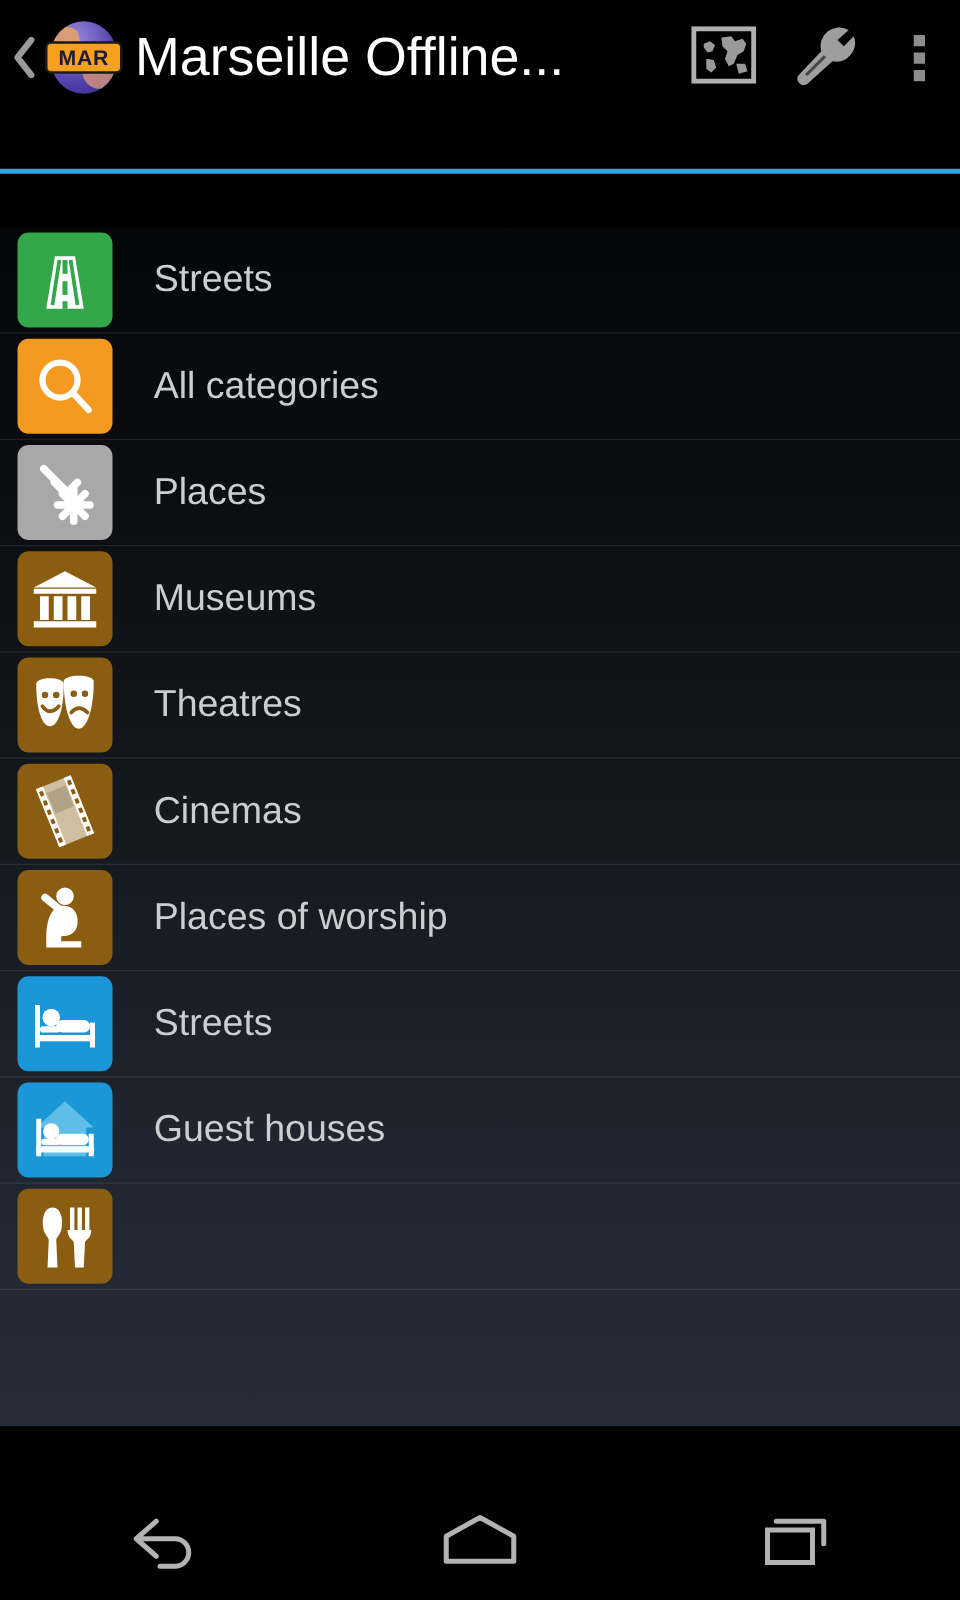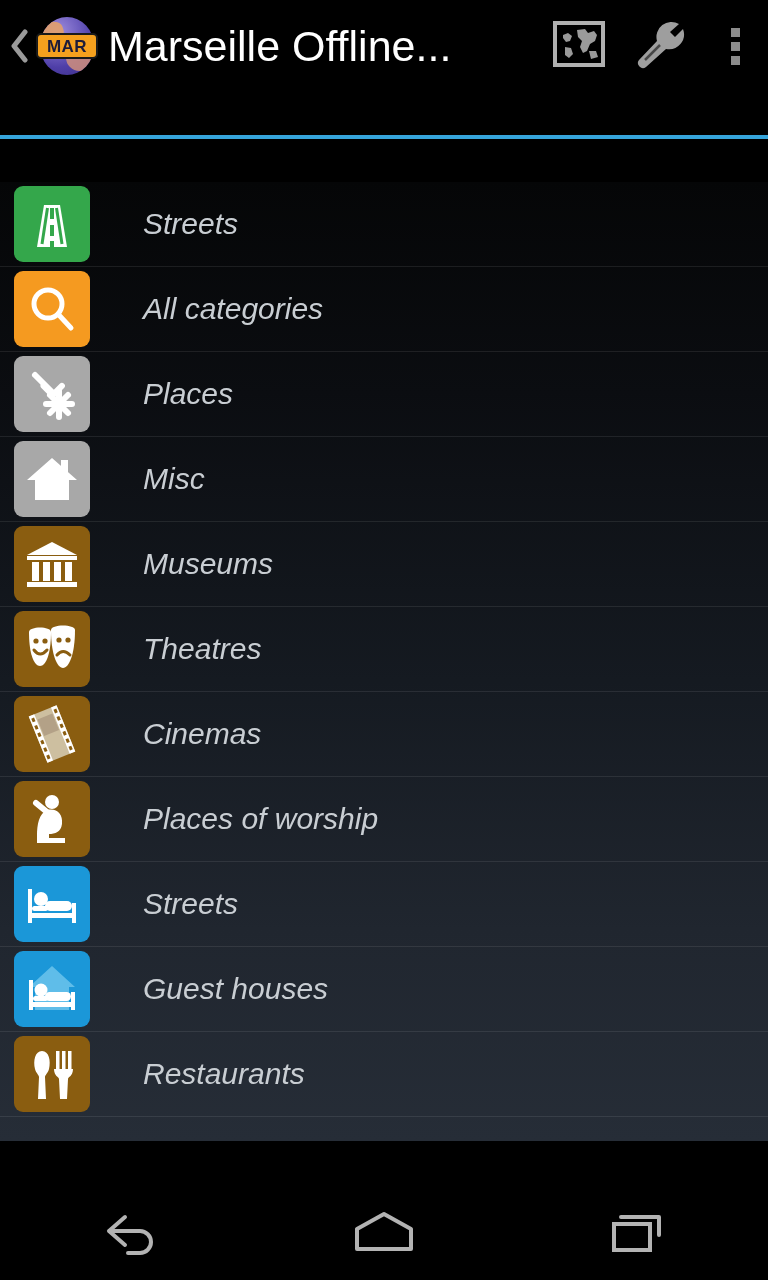--- a/index.html
+++ b/index.html
@@ -155,26 +155,25 @@
     flex: 0 0 76px;
     margin-left: 14px;
     border-radius: 9px;
     position: relative;
     overflow: hidden;
     display: flex;
     align-items: center;
     justify-content: center;
   }
   .row .label {
-    margin-left: 53px;
+    margin-left: 33px;
     font-size: 30px;
     color: #c9ced3;
     white-space: nowrap;
     line-height: 1;
-    font-style: italic;
   }
   .tile svg { display: block; }
 
   
   .navbar {
     flex: 0 0 96px;
     height: 96px;
     background: #000;
     display: flex;
     align-items: center;
@@ -284,29 +283,20 @@
             <path d="M36 26 L36 52"></path>
             <path d="M23 39 L49 39"></path>
             <path d="M27 30 L45 48"></path>
             <path d="M45 30 L27 48"></path>
           </g>
         </svg>
       </div>
       <div class="label">Places</div>
     </div>
 
-    <div class="row">
-      <div class="tile" style="background:#a8a8a8">
-        <svg width="58" height="58" viewBox="0 0 58 58">
-          <path d="M29 8 L54 30 L46 30 L46 50 L12 50 L12 30 L4 30 Z" fill="#ffffff"></path>
-          <rect x="38" y="10" width="7" height="12" fill="#ffffff"></rect>
-        </svg>
-      </div>
-      <div class="label">Misc</div>
-    </div>
 
 
     <div class="row">
       <div class="tile" style="background:#8a5d10">
         <svg width="58" height="58" viewBox="0 0 58 58">
           <path d="M29 7 L54 20 L4 20 Z" fill="#ffffff"></path>
           <rect x="4" y="21" width="50" height="4" fill="#ffffff"></rect>
           <rect x="9" y="27" width="7" height="19" fill="#ffffff"></rect>
           <rect x="20" y="27" width="7" height="19" fill="#ffffff"></rect>
           <rect x="31" y="27" width="7" height="19" fill="#ffffff"></rect>
@@ -409,21 +399,20 @@
       <div class="tile" style="background:#8a5d10">
         <svg width="58" height="58" viewBox="0 0 58 58">
           <path d="M19 6 C26 6 28 16 26 24 C25 28 22 30 22 32 L23 54 L15 54 L16 32
                    C16 30 13 28 12 24 C10 16 12 6 19 6 Z" fill="#ffffff"></path>
           <rect x="33" y="6" width="3.5" height="20" fill="#ffffff"></rect>
           <rect x="39" y="6" width="3.5" height="20" fill="#ffffff"></rect>
           <rect x="45" y="6" width="3.5" height="20" fill="#ffffff"></rect>
           <path d="M31 24 C31 31 36 32 36 34 L37 54 L44 54 L45 34 C45 32 50 31 50 24 Z" fill="#ffffff"></path>
         </svg>
       </div>
-      <div class="label">Restaurants</div>
     </div>
 
   </div>
 
   <div class="navbar">
 
     <div class="nav-btn">
       <span>
         <svg width="66" height="50" viewBox="0 0 66 50">
           <path d="M14 24 L30 10 M14 24 L30 38 M14 24 L45 24 a11 11 0 0 1 0 22 L33 46" fill="none" stroke="#b3b3b3" stroke-width="4" stroke-linecap="round" stroke-linejoin="round"></path>

